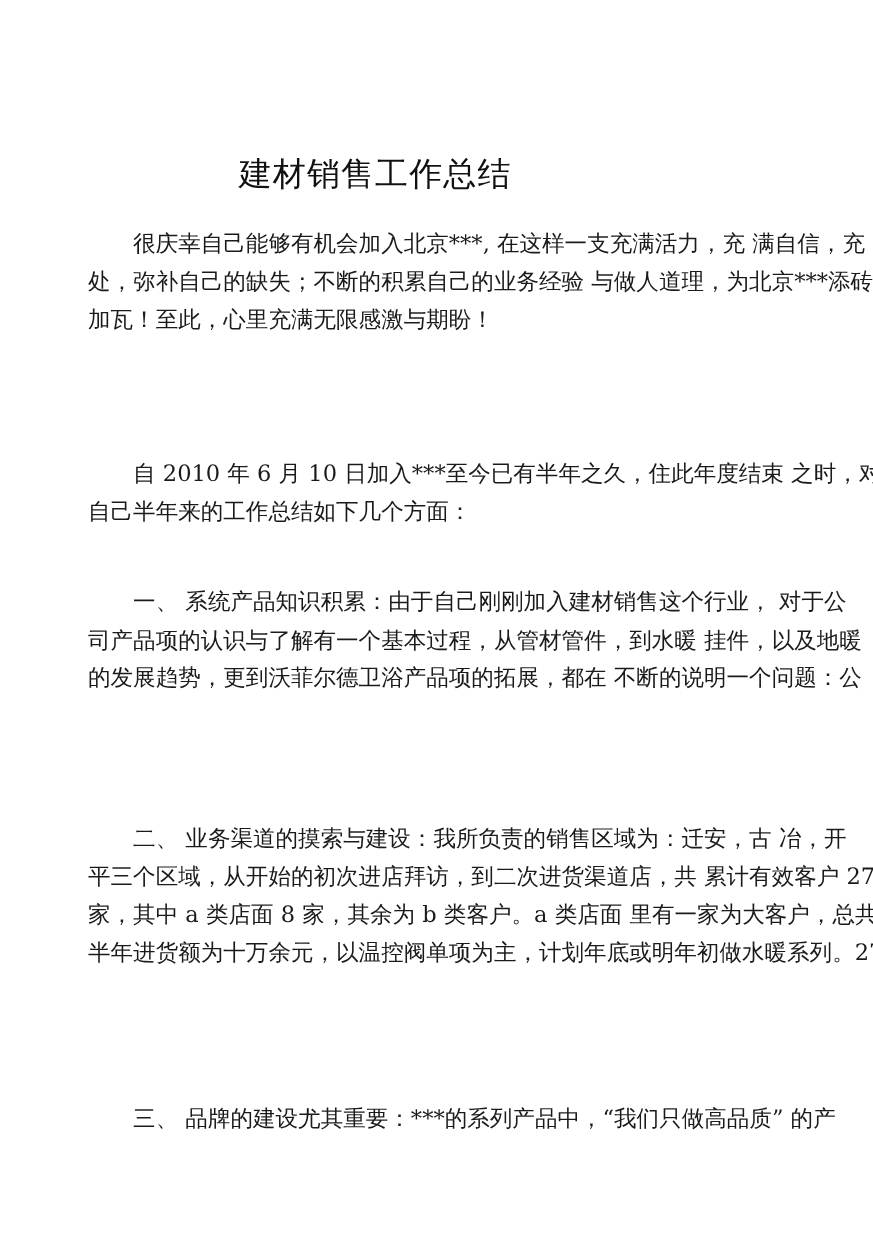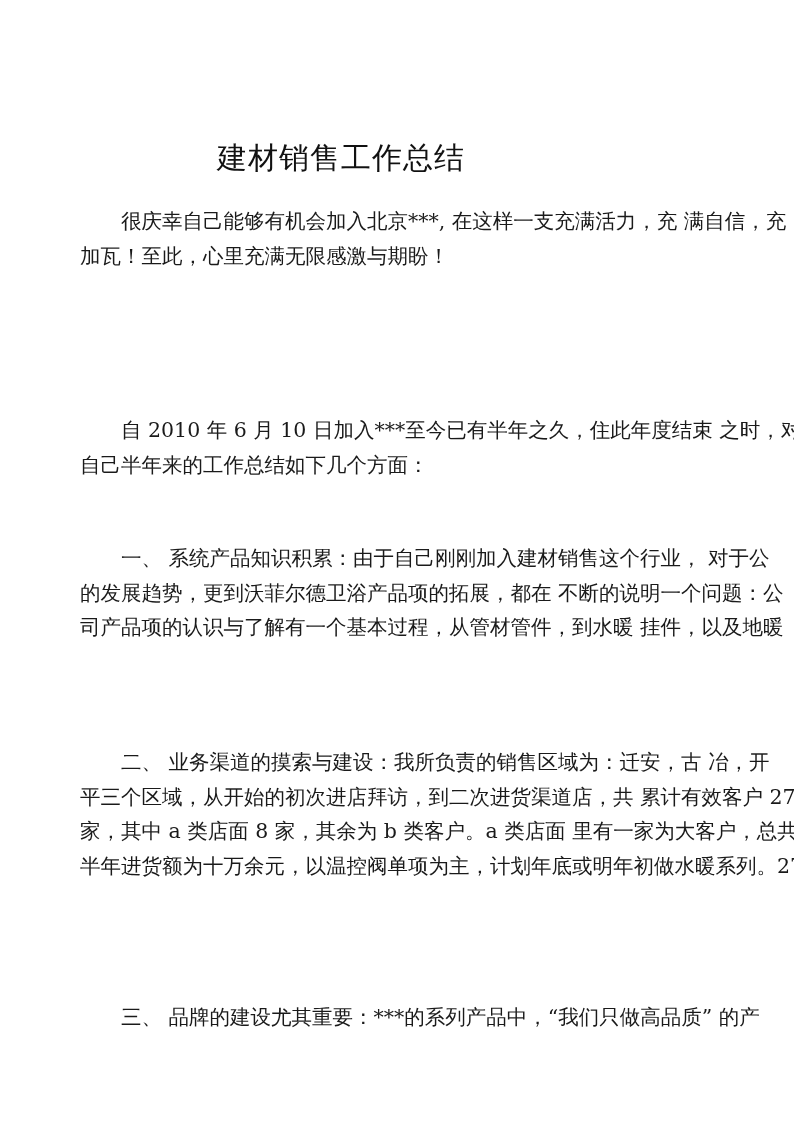--- a/index.html
+++ b/index.html
@@ -14,32 +14,33 @@
   .line.indent { padding-left: 41px; }
 </style>
 </head>
 <body>
 
 <div>
   <h1 class="title">建材销售工作总结</h1>
 
   <div class="para" style="top:204px;">
     <div class="line indent">很庆幸自己能够有机会加入北京***, 在这样一支充满活力，充 满自信，充</div>
+    <div class="line">处，弥补自己的缺失；不断的积累自己的业务经验 与做人道理，为北京***添砖</div>
     <div class="line last">加瓦！至此，心里充满无限感激与期盼！</div>
   </div>
 
   <div class="para" style="top:413px;">
     <div class="line indent">自 2010 年 6 月 10 日加入***至今已有半年之久，住此年度结束 之时，对</div>
     <div class="line last">自己半年来的工作总结如下几个方面：</div>
   </div>
 
-  <div class="para" style="top:541px;">
+  <div class="para" style="top:530px;">
     <div class="line indent">一、 系统产品知识积累：由于自己刚刚加入建材销售这个行业， 对于公</div>
+    <div class="line">司产品项的认识与了解有一个基本过程，从管材管件，到水暖 挂件，以及地暖</div>
     <div class="line">的发展趋势，更到沃菲尔德卫浴产品项的拓展，都在 不断的说明一个问题：公</div>
-    <div class="line">司产品项的认识与了解有一个基本过程，从管材管件，到水暖 挂件，以及地暖</div>
   </div>
 
   <div class="para" style="top:745px;">
     <div class="line indent">二、 业务渠道的摸索与建设：我所负责的销售区域为：迁安，古 冶，开</div>
     <div class="line">平三个区域，从开始的初次进店拜访，到二次进货渠道店，共 累计有效客户 27</div>
     <div class="line">家，其中 a 类店面 8 家，其余为 b 类客户。a 类店面 里有一家为大客户，总共</div>
     <div class="line">半年进货额为十万余元，以温控阀单项为主，计划年底或明年初做水暖系列。27</div>
   </div>
 
   <div class="para" style="top:1000px;">

